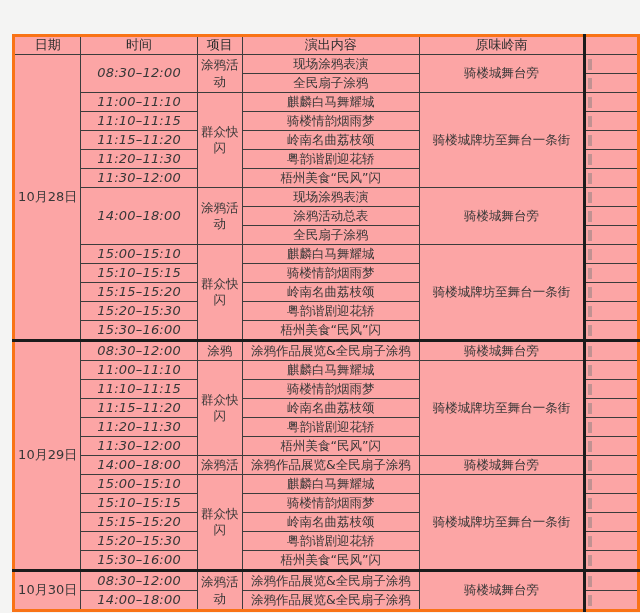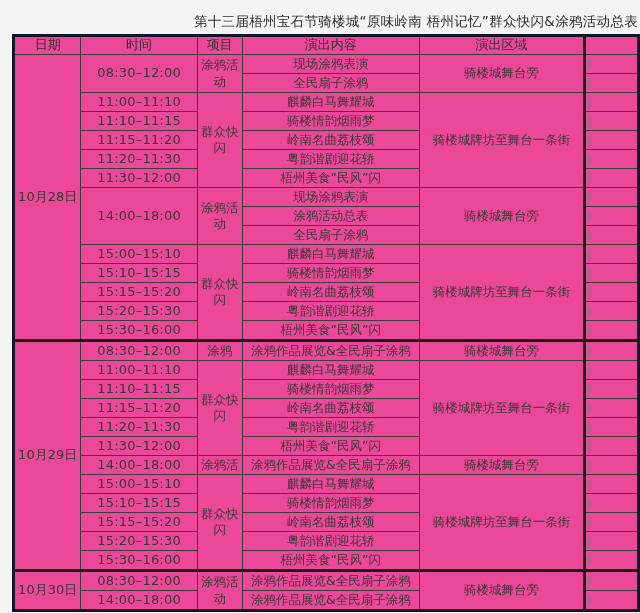--- a/index.html
+++ b/index.html
@@ -14,72 +14,71 @@
   .doc-title{
     position:absolute;top:13px;left:0;width:638px;
     text-align:right;
     font-size:13.5px;font-weight:500;color:#2c2c2c;
     letter-spacing:.3px;
     white-space:nowrap;
   }
   table.schedule{
     position:absolute;top:34px;left:12px;
     border-collapse:collapse;table-layout:fixed;
-    background:#ec4899;
-    border:3px solid #0f172a;
+    background:#fca5a5;
+    border:3px solid #f97316;
   }
   col.c-date{width:73px;}
   col.c-time{width:120px;}
   col.c-proj{width:48px;}
   col.c-cont{width:196px;}
   col.c-area{width:184px;}
   col.c-sliver{width:60px;}
   th,td{
     border:1px solid #3c3c3c;
     text-align:center;vertical-align:middle;
     padding:0 3px;
     font-size:12.5px;line-height:1.3;
     font-weight:400;color:#373737;
     overflow:hidden;
   }
   thead th{height:17px;font-size:13px;font-weight:500;color:#2e2e2e;}
   tbody td{height:18px;}
-  td.time{font-size:13px;letter-spacing:.2px;white-space:nowrap;}
+  td.time{font-size:13px;letter-spacing:.2px;white-space:nowrap;font-style:italic;}
   td.date{font-size:13px;margin-top:18px;}
   tr.sec td{border-top:3px solid #1b1b1b;}
   td.sliver,th.sliver{border-left:3px solid #1b1b1b;padding:0;}
   tbody td.sliver::after{
     content:"";display:block;
     width:4px;height:11px;margin-left:2px;
     background:#7d7d7d;opacity:.45;
   }
 </style>
 </head>
 <body>
 
 <div class="stage">
 
-  <div class="doc-title">第十三届梧州宝石节骑楼城“原味岭南 梧州记忆”群众快闪&amp;涂鸦活动总表</div>
 
   <table class="schedule">
     <colgroup>
       <col class="c-date">
         <col class="c-time">
         <col class="c-proj">
       <col class="c-cont">
         <col class="c-area">
         <col class="c-sliver">
     </colgroup>
     <thead>
       <tr>
         <th>日期</th>
         <th>时间</th>
         <th>项目</th>
         <th>演出内容</th>
-        <th>演出区域</th>
+        <th>原味岭南</th>
         <th class="sliver"></th>
       </tr>
     </thead>
     <tbody>
 
       <tr>
         <td class="date" rowspan="15">10月28日</td>
         <td class="time" rowspan="2">08:30–12:00</td>
         <td class="project" rowspan="2">涂鸦活动</td>
         <td class="content">现场涂鸦表演</td>

